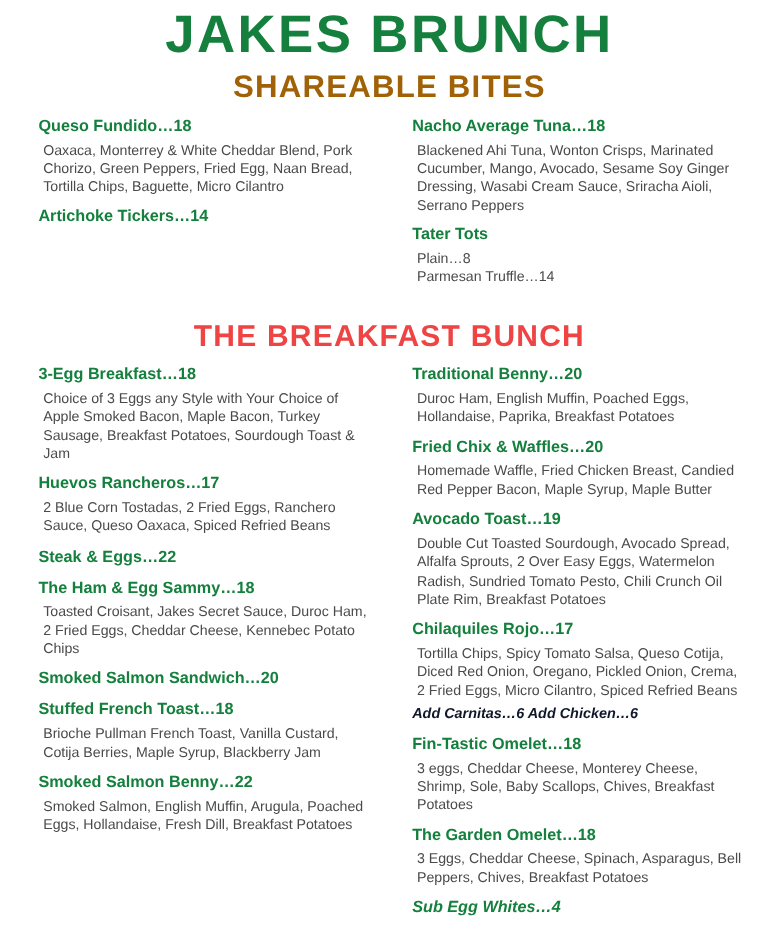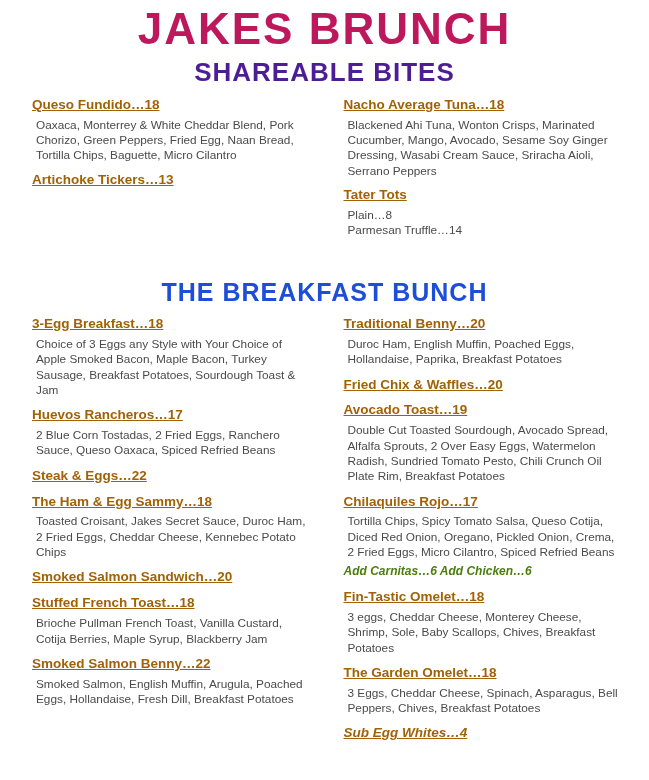--- a/index.html
+++ b/index.html
@@ -16,73 +16,72 @@
   }
   .page {
     width: 649px;
     height: 780px;
     position: relative;
     box-sizing: border-box;
     padding: 0 22px;
   }
   .main-title {
     text-align: center;
-    color: #be185d;
+    color: #15803d;
     font-size: 44px;
     letter-spacing: 2px;
     font-weight: bold;
     margin: 6px 0 0 0;
     line-height: 1.05;
   }
   .sub-title {
     text-align: center;
-    color: #4c1d95;
+    color: #a16207;
     font-size: 26px;
     letter-spacing: 1px;
     font-weight: bold;
     margin: 6px 0 10px 0;
     line-height: 1.1;
   }
   .section-title {
     text-align: center;
-    color: #1d4ed8;
+    color: #ef4444;
     font-size: 25px;
     letter-spacing: 1px;
     font-weight: bold;
-    margin: 32px 0 10px 0;
+    margin: 20px 0 10px 0;
     line-height: 1.1;
   }
   .cols {
     display: flex;
     gap: 24px;
     align-items: flex-start;
   }
   .col {
     flex: 1 1 0;
     min-width: 0;
   }
   .col-left { padding-left: 10px; }
   .col-right { padding-left: 4px; }
   .item { margin-bottom: 9px; }
   .item-name {
-    color: #a16207;
+    color: #15803d;
     font-weight: bold;
     font-size: 13.5px;
     line-height: 1.25;
     margin: 0 0 2px 0;
-    text-decoration: underline;
   }
   .item-desc {
     color: #4a4a4a;
     font-size: 11.8px;
     line-height: 1.30;
     margin: 4px;
   }
   .item-note {
-    color: #4d7c0f;
+    color: #0f172a;
     font-weight: bold;
     font-style: italic;
     font-size: 12px;
     line-height: 1.3;
     margin: 2px 0 0 0;
   }
   .bites .item { margin-bottom: 8px; }
 </style>
 </head>
 <body>
@@ -94,21 +93,21 @@
 
   <div class="cols bites">
     <div class="col col-left">
 
       <div class="item">
         <p class="item-name">Queso Fundido…18</p>
         <p class="item-desc">Oaxaca, Monterrey &amp; White Cheddar Blend, Pork Chorizo, Green Peppers, Fried Egg, Naan Bread, Tortilla Chips, Baguette, Micro Cilantro</p>
       </div>
 
       <div class="item">
-        <p class="item-name">Artichoke Tickers…13</p>
+        <p class="item-name">Artichoke Tickers…14</p>
       </div>
 
     </div>
     <div class="col col-right">
 
       <div class="item">
         <p class="item-name">Nacho Average Tuna…18</p>
         <p class="item-desc">Blackened Ahi Tuna, Wonton Crisps, Marinated Cucumber, Mango, Avocado, Sesame Soy Ginger Dressing, Wasabi Cream Sauce, Sriracha Aioli, Serrano Peppers</p>
       </div>
 
@@ -155,20 +154,21 @@
 
     </div>
     <div class="col col-right">
 
       <div class="item">
         <p class="item-name">Traditional Benny…20</p>
         <p class="item-desc">Duroc Ham, English Muffin, Poached Eggs, Hollandaise, Paprika, Breakfast Potatoes</p>
       </div>
       <div class="item">
         <p class="item-name">Fried Chix &amp; Waffles…20</p>
+        <p class="item-desc">Homemade Waffle, Fried Chicken Breast, Candied Red Pepper Bacon, Maple Syrup, Maple Butter</p>
       </div>
       <div class="item">
         <p class="item-name">Avocado Toast…19</p>
         <p class="item-desc">Double Cut Toasted Sourdough, Avocado Spread, Alfalfa Sprouts, 2 Over Easy Eggs, Watermelon Radish, Sundried Tomato Pesto, Chili Crunch Oil Plate Rim, Breakfast Potatoes</p>
       </div>
       <div class="item">
         <p class="item-name">Chilaquiles Rojo…17</p>
         <p class="item-desc">Tortilla Chips, Spicy Tomato Salsa, Queso Cotija, Diced Red Onion, Oregano, Pickled Onion, Crema, 2 Fried Eggs, Micro Cilantro, Spiced Refried Beans</p>
         <p class="item-note">Add Carnitas…6 Add Chicken…6</p>
       </div>

